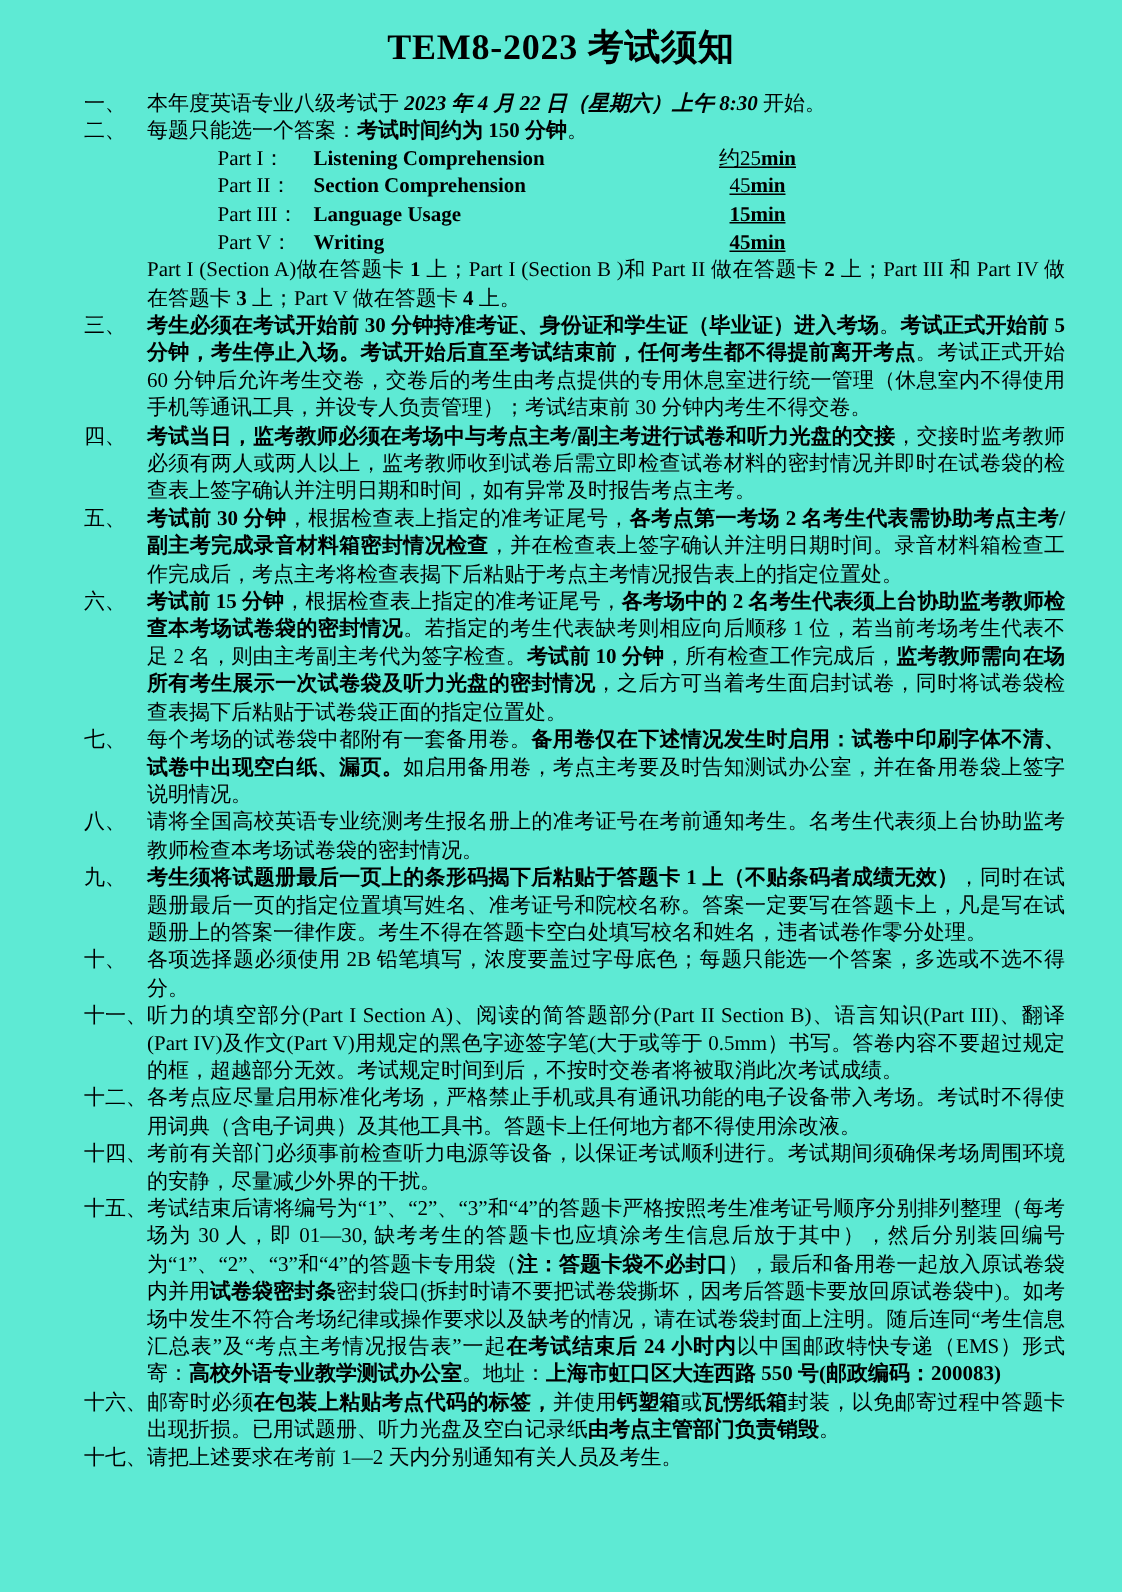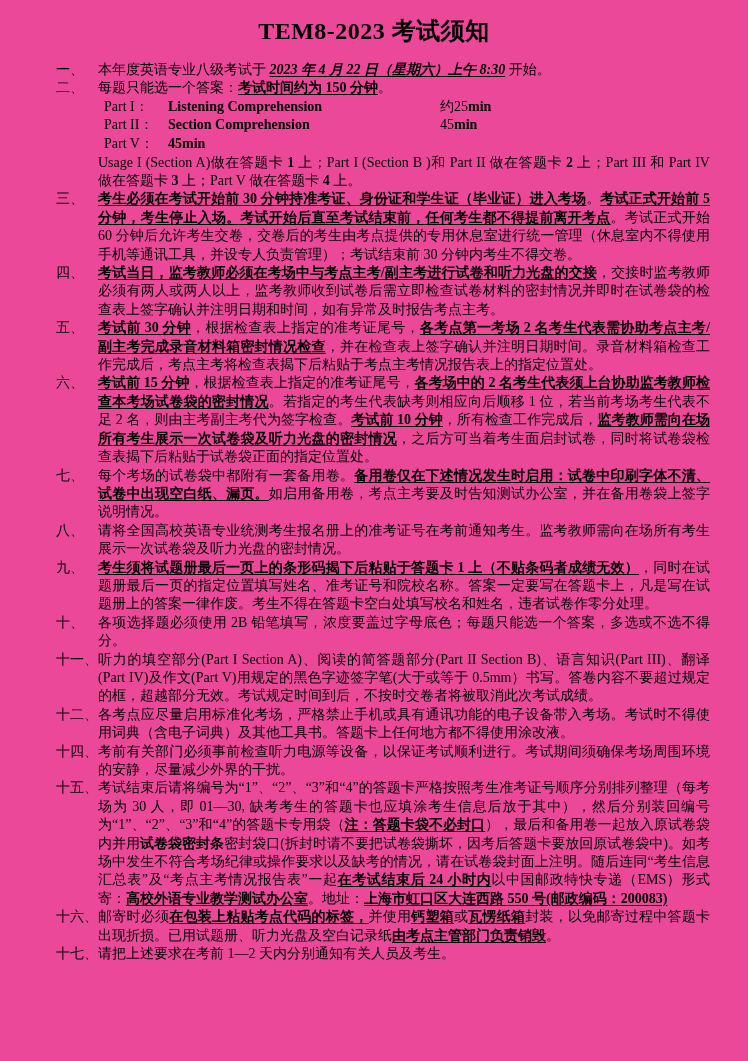--- a/index.html
+++ b/index.html
@@ -1,21 +1,21 @@
 <!DOCTYPE html>
 <html><head>
 <meta charset="utf-8">
 <style>
   html, body { margin: 0; padding: 0; background: #e8e8e8; }
   .page {
     position: relative;
     width: 748px;
     height: 1061px;
     margin: 0 auto;
-    background: #ec4899;
+    background: #5eead4;
     color: #000000;
     font-family: "Liberation Serif", "DejaVu Serif", serif;
     overflow: hidden;
     box-sizing: border-box;
   }
   .title {
     text-align: center;
     font-weight: bold;
     font-size: 24px;
     padding-top: 15px;
@@ -32,26 +32,26 @@
   .num {
     width: 42px;
     flex-shrink: 0;
   }
   .body {
     flex: 1;
     text-align: justify;
   }
   .sb { font-weight: bold; }
   .si { font-style: italic; }
-  .su { text-decoration: underline; text-underline-offset: 2px; }
-  .parts { padding-left: 6px; }
+  .su { text-underline-offset: 2px; }
+  .parts { padding-left: 6px; margin-left: 41px; }
   .part-row { display: flex; line-height: 18.6px; }
   .part-label { width: 64px; flex-shrink: 0; }
   .part-name { flex: 1; font-weight: bold; }
-  .part-dur { width: 130px; text-align: left; margin-right: 140px; flex-shrink: 0; }
+  .part-dur { width: 130px; text-align: center; margin-right: 140px; flex-shrink: 0; text-decoration: underline; }
   .parts-note { text-align: justify; }
 </style>
 </head>
 <body>
 
 <div class="page">
   <div class="title">TEM8-2023 考试须知</div>
   <div class="list">
       <div class="item">
         <div class="num">一、</div>
@@ -64,24 +64,30 @@
               <div class="part-label">Part I：</div>
               <div class="part-name">Listening Comprehension</div>
               <div class="part-dur"><span class="">约25</span><span class="sb">min</span></div>
             </div>
             <div class="part-row">
               <div class="part-label">Part II：</div>
               <div class="part-name">Section Comprehension</div>
               <div class="part-dur"><span class="">45</span><span class="sb">min</span></div>
             </div>
             <div class="part-row">
+              <div class="part-label">Part III：</div>
+              <div class="part-name">Language Usage</div>
+              <div class="part-dur"><span class="sb">15min</span></div>
+            </div>
+            <div class="part-row">
               <div class="part-label">Part V：</div>
+              <div class="part-name">Writing</div>
               <div class="part-dur"><span class="sb">45min</span></div>
             </div>
-          </div><div class="parts-note"><span class="">Usage I (Section A)做在答题卡 </span><span class="sb">1</span><span class=""> 上；Part I (Section B )和 Part II 做在答题卡 </span><span class="sb">2</span><span class=""> 上；Part III 和 Part IV 做在答题卡 </span><span class="sb">3</span><span class=""> 上；Part V 做在答题卡 </span><span class="sb">4</span><span class=""> 上。</span></div></div>
+          </div><div class="parts-note"><span class="">Part I (Section A)做在答题卡 </span><span class="sb">1</span><span class=""> 上；Part I (Section B )和 Part II 做在答题卡 </span><span class="sb">2</span><span class=""> 上；Part III 和 Part IV 做在答题卡 </span><span class="sb">3</span><span class=""> 上；Part V 做在答题卡 </span><span class="sb">4</span><span class=""> 上。</span></div></div>
       </div>
       <div class="item">
         <div class="num">三、</div>
         <div class="body"><span class="sb su">考生必须在考试开始前 30 分钟持准考证、身份证和学生证（毕业证）进入考场</span><span class="">。</span><span class="sb su">考试正式开始前 5 分钟，考生停止入场。考试开始后直至考试结束前，任何考生都不得提前离开考点</span><span class="">。考试正式开始 60 分钟后允许考生交卷，交卷后的考生由考点提供的专用休息室进行统一管理（休息室内不得使用手机等通讯工具，并设专人负责管理）；考试结束前 30 分钟内考生不得交卷。</span></div>
       </div>
       <div class="item">
         <div class="num">四、</div>
         <div class="body"><span class="sb su">考试当日，监考教师必须在考场中与考点主考/副主考进行试卷和听力光盘的交接</span><span class="">，交接时监考教师必须有两人或两人以上，监考教师收到试卷后需立即检查试卷材料的密封情况并即时在试卷袋的检查表上签字确认并注明日期和时间，如有异常及时报告考点主考。</span></div>
       </div>
       <div class="item">
@@ -91,21 +97,21 @@
       <div class="item">
         <div class="num">六、</div>
         <div class="body"><span class="sb su">考试前 15 分钟</span><span class="">，根据检查表上指定的准考证尾号，</span><span class="sb su">各考场中的 2 名考生代表须上台协助监考教师检查本考场试卷袋的密封情况</span><span class="">。若指定的考生代表缺考则相应向后顺移 1 位，若当前考场考生代表不足 2 名，则由主考副主考代为签字检查。</span><span class="sb su">考试前 10 分钟</span><span class="">，所有检查工作完成后，</span><span class="sb su">监考教师需向在场所有考生展示一次试卷袋及听力光盘的密封情况</span><span class="">，之后方可当着考生面启封试卷，同时将试卷袋检查表揭下后粘贴于试卷袋正面的指定位置处。</span></div>
       </div>
       <div class="item">
         <div class="num">七、</div>
         <div class="body"><span class="">每个考场的试卷袋中都附有一套备用卷。</span><span class="sb su">备用卷仅在下述情况发生时启用：试卷中印刷字体不清、试卷中出现空白纸、漏页。</span><span class="">如启用备用卷，考点主考要及时告知测试办公室，并在备用卷袋上签字说明情况。</span></div>
       </div>
       <div class="item">
         <div class="num">八、</div>
-        <div class="body"><span class="">请将全国高校英语专业统测考生报名册上的准考证号在考前通知考生。监考教师需向在场所有考生展示一次试卷袋及听力光盘的密封情况。</span></div>
+        <div class="body"><span class="">请将全国高校英语专业统测考生报名册上的准考证号在考前通知考生。名考生代表须上台协助监考教师检查本考场试卷袋的密封情况。</span></div>
       </div>
       <div class="item">
         <div class="num">九、</div>
         <div class="body"><span class="sb su">考生须将试题册最后一页上的条形码揭下后粘贴于答题卡 1 上（不贴条码者成绩无效）</span><span class="">，同时在试题册最后一页的指定位置填写姓名、准考证号和院校名称。答案一定要写在答题卡上，凡是写在试题册上的答案一律作废。考生不得在答题卡空白处填写校名和姓名，违者试卷作零分处理。</span></div>
       </div>
       <div class="item">
         <div class="num">十、</div>
         <div class="body"><span class="">各项选择题必须使用 2B 铅笔填写，浓度要盖过字母底色；每题只能选一个答案，多选或不选不得分。</span></div>
       </div>
       <div class="item">

